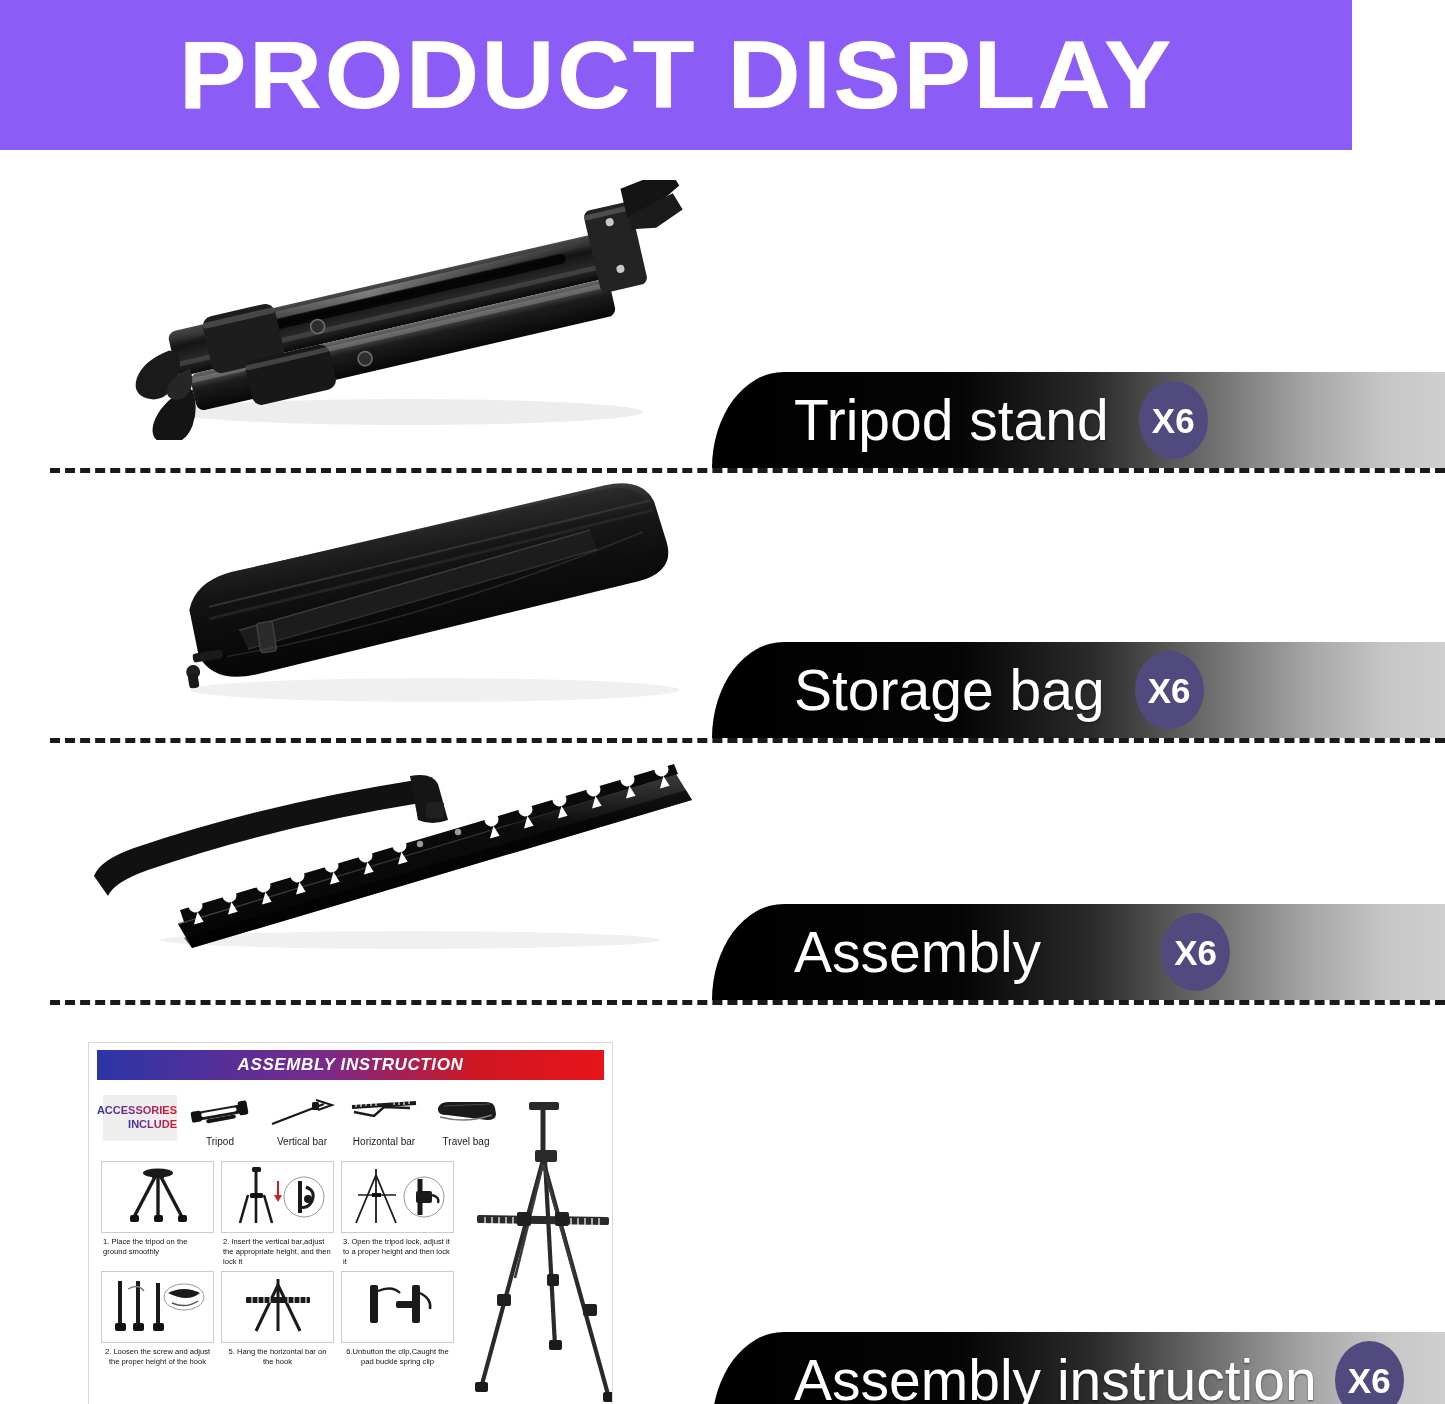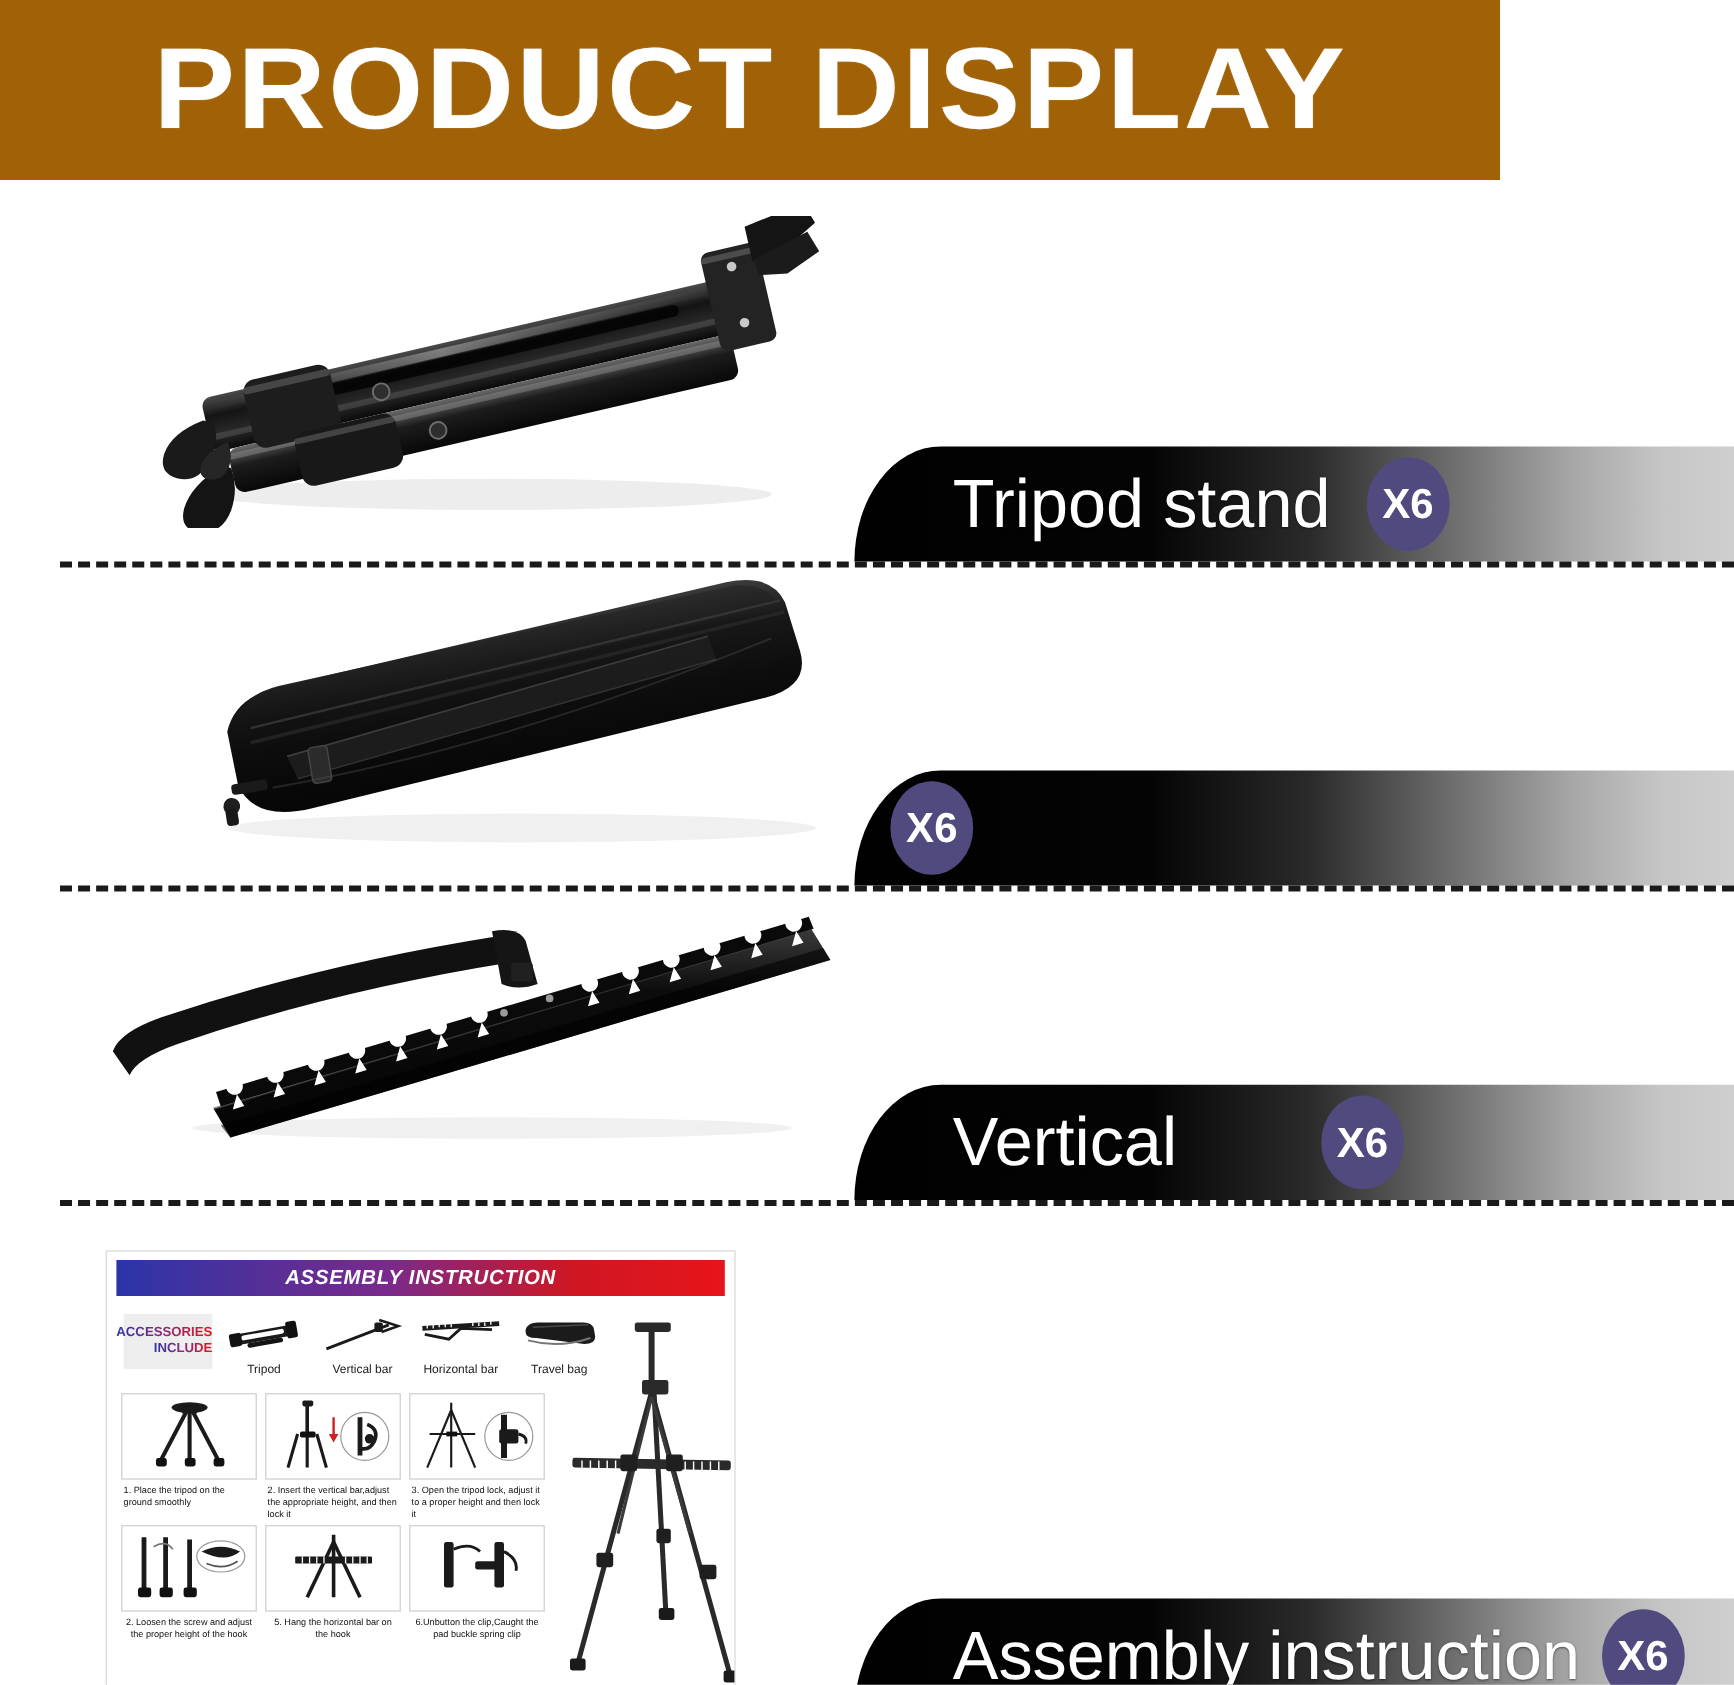--- a/index.html
+++ b/index.html
@@ -1,22 +1,22 @@
 <!DOCTYPE html>
 <html><head>
 <meta charset="utf-8">
 <style>
   * { margin:0; padding:0; box-sizing:border-box; }
   html,body { width:1445px; height:1404px; background:#ffffff; }
   body { font-family:"Liberation Sans", sans-serif; overflow:hidden; position:relative; }
 
   
   #header-banner{
-    position:absolute; left:0; top:0; width:1250px; height:150px;
-    background:#a16207;
+    position:absolute; left:0; top:0; width:1352px; height:150px;
+    background:#8b5cf6;
     display:flex; align-items:center; justify-content:center;
   }
   #header-title{
     color:#ffffff;
     font-family:"Liberation Sans", sans-serif;
     font-weight:700;
     font-size:96px;
     letter-spacing:2px;
     transform:scaleX(1.06);
     line-height:1;
@@ -237,20 +237,21 @@
 
           <circle cx="34" cy="154" r="7" fill="#1f1f1f"></circle>
           <rect x="28" y="156" width="10" height="14" rx="3" fill="#191919"></rect>
 
           <path d="M70 144 q200 -4 430 -58" stroke="#585858" stroke-width="1.6" fill="none" opacity=".35"></path>
         </g>
       </svg>
     </div>
 
     <div class="label-bar" style="top:172px; width:733px;">
+      <div class="label-text" style="margin-left:82px;">Storage bag</div>
       <div class="qty-badge" style="margin-left:30px;">X6</div>
     </div>
 
     <div class="divider" style="top:268px;"></div>
   </div>
 
   <div class="row" style="top:588px; height:262px;">
 
     <div class="photo" style="left:80px; top:20px; width:620px; height:200px;">
       <svg width="620" height="200" viewBox="0 0 620 200">
@@ -291,21 +292,21 @@
         </g>
 
         <circle cx="340" cy="86" r="3.2" fill="#9a9a9a"></circle>
         <circle cx="378" cy="74" r="3.2" fill="#9a9a9a"></circle>
 
         <path d="M104 180 L606 32 L612 42 L112 190 Z" fill="#000" opacity=".55"></path>
       </svg>
     </div>
 
     <div class="label-bar" style="top:166px; width:733px;">
-      <div class="label-text" style="margin-left:82px;">Vertical</div>
+      <div class="label-text" style="margin-left:82px;">Assembly</div>
       <div class="qty-badge" style="margin-left:120px;">X6</div>
     </div>
 
     <div class="divider" style="top:262px;"></div>
   </div>
 
   <div class="row" style="top:872px; height:404px;">
 
     <div id="poster" style="left:88px; top:20px; width:525px; height:366px;">
 

